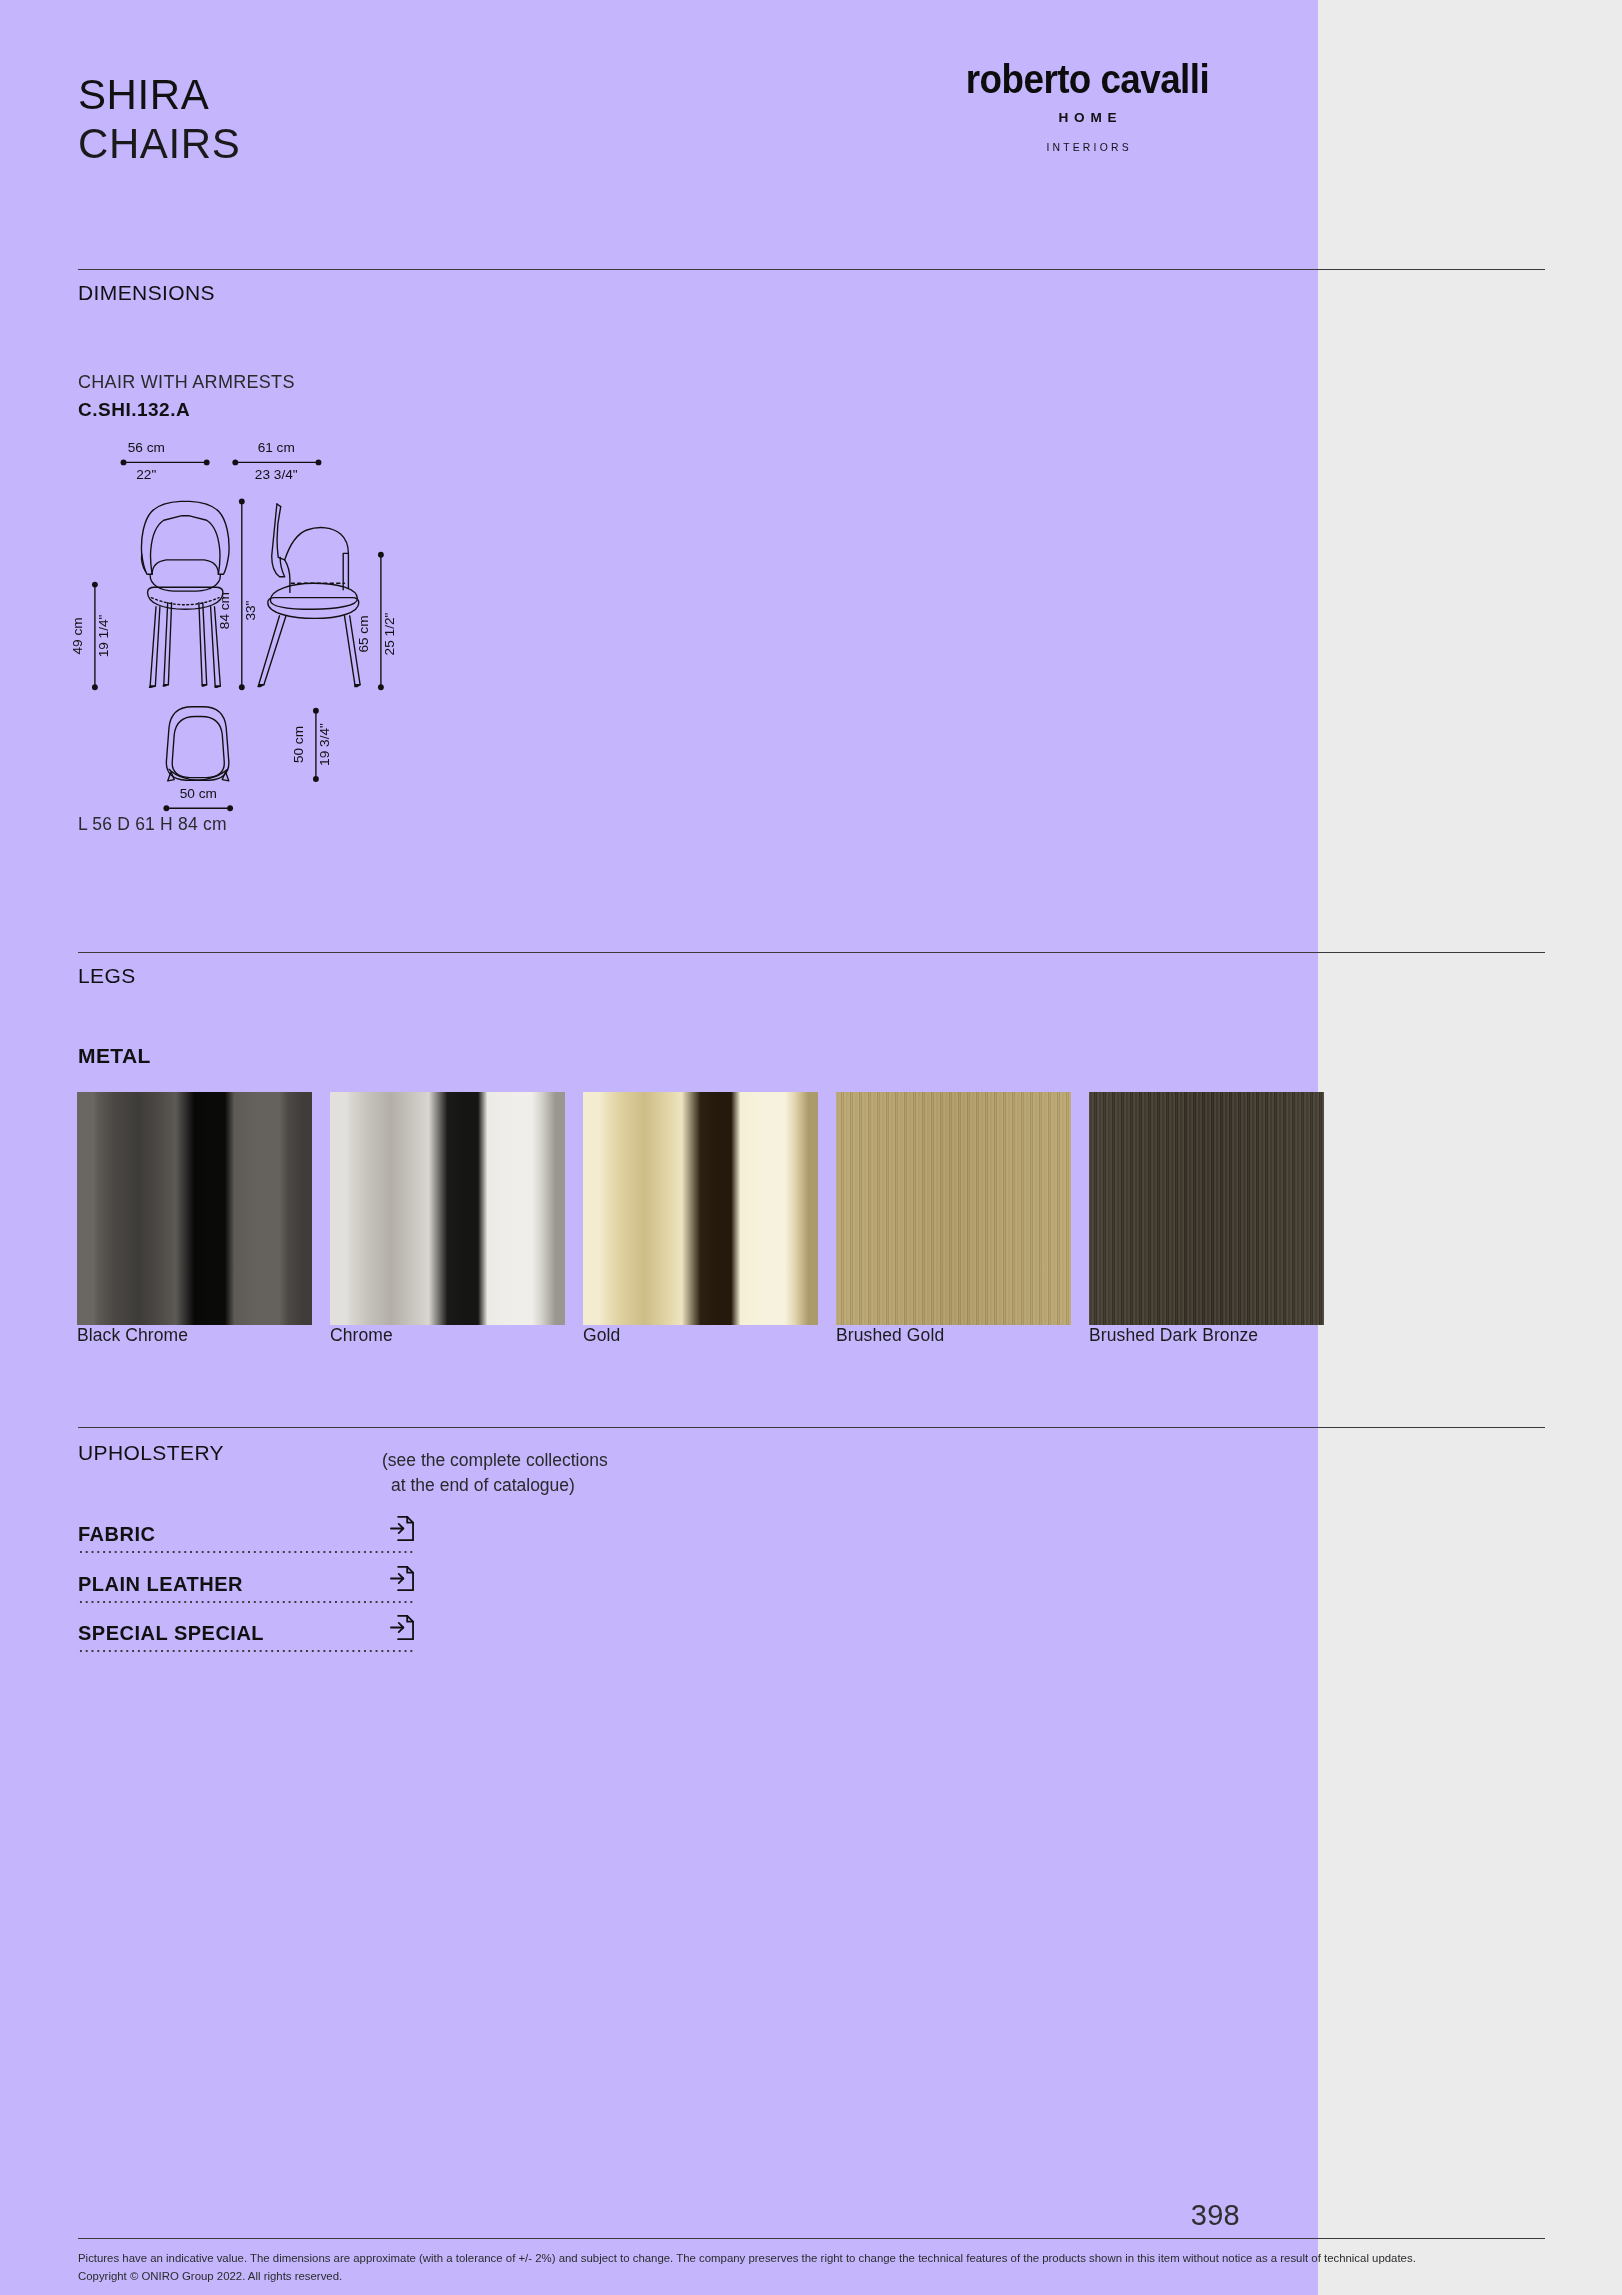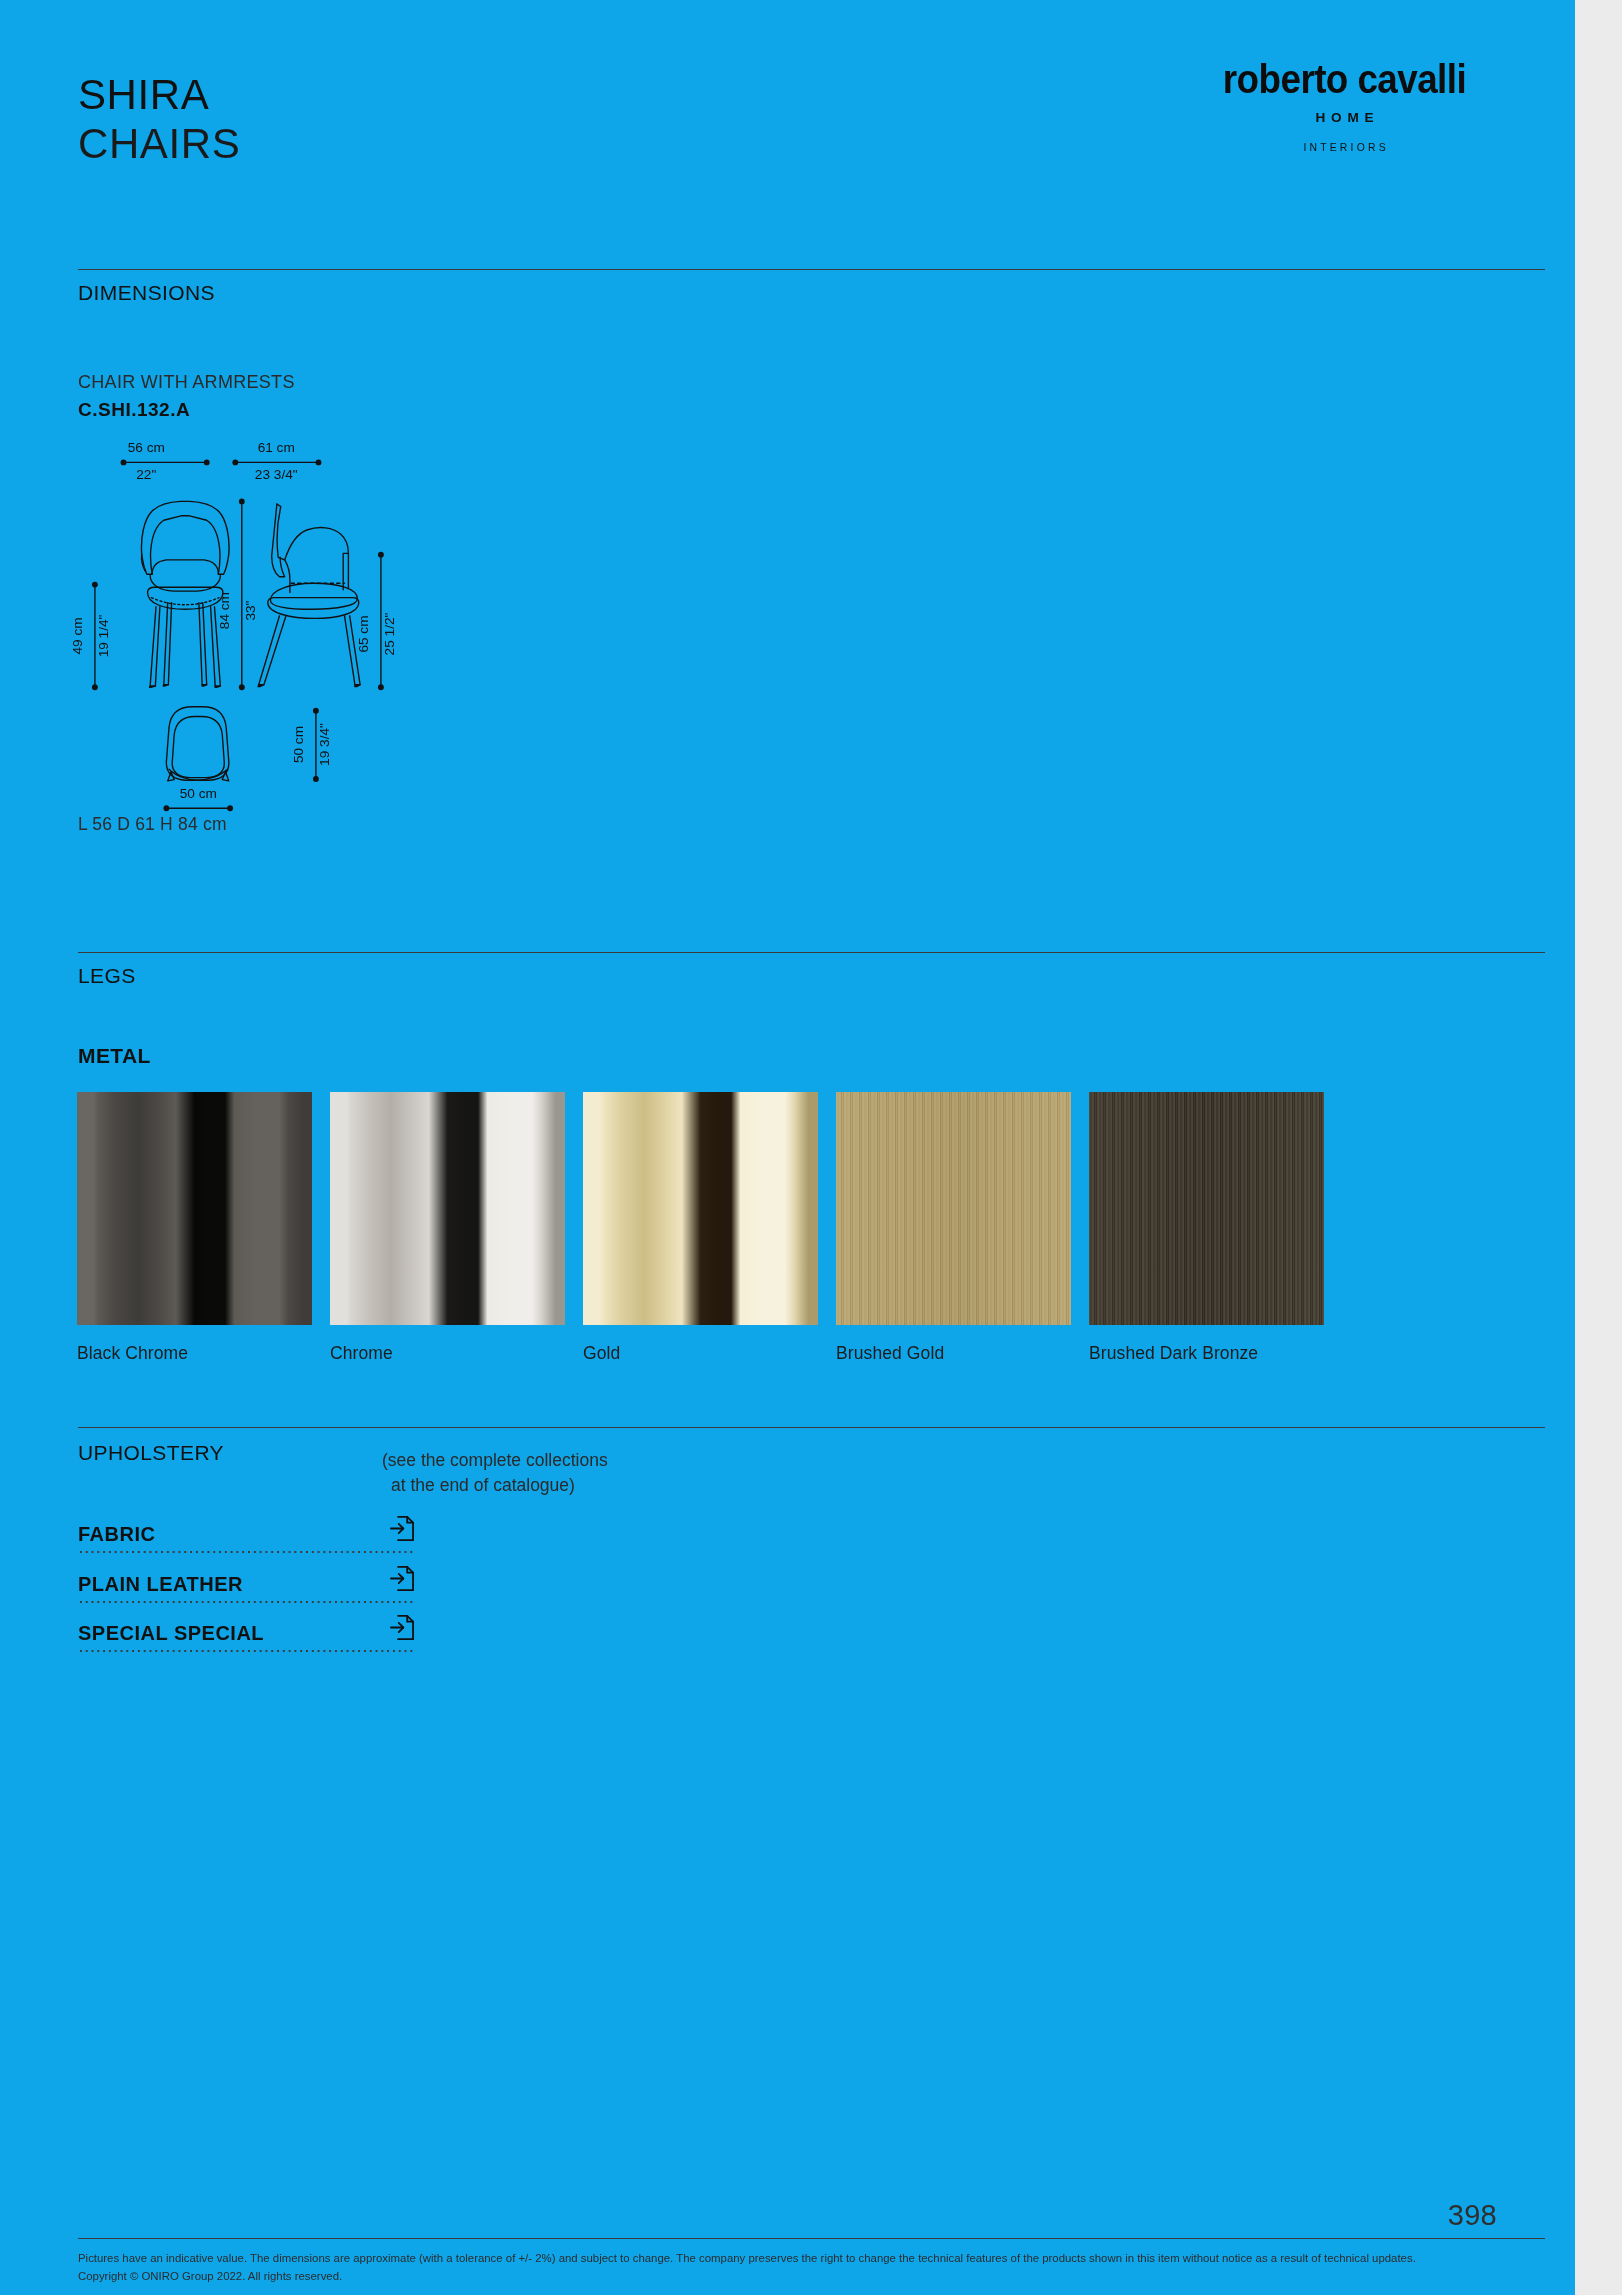--- a/index.html
+++ b/index.html
@@ -3,21 +3,21 @@
 <meta charset="utf-8">
 <style>
   * { box-sizing: border-box; margin: 0; padding: 0; }
   html, body {
     width: 1623px; height: 2295px;
     background: #ebebeb;
     font-family: "Liberation Sans", sans-serif;
     color: #1a1a1a;
     -webkit-font-smoothing: antialiased;
   }
-  .page { position: relative; width: 1575px; height: 2295px; background: #0ea5e9; }
+  .page { position: relative; width: 1318px; height: 2295px; background: #c4b5fd; }
 
   
   .title-block { position: absolute; left: 78px; top: 70px; }
   .title-main {
     font-size: 42px; font-weight: 400; letter-spacing: 0.6px;
     line-height: 49px; color: #111;
   }
   .title-sub {
     font-size: 42px; font-weight: 300; letter-spacing: 0.6px;
     line-height: 49px; color: #1a1a1a;
@@ -67,21 +67,20 @@
   }
 
   
   .swatch-row { position: absolute; left: 77px; top: 1092px; width: 1470px; display: flex; gap: 18px; }
   .swatch-cell { width: 235px; }
   .swatch {
     width: 235px; height: 233px;
     border: 0;
   }
   .swatch-label {
-    margin-top: 18px;
     font-size: 17.5px; font-weight: 400; color: #1c1c1c; letter-spacing: 0.1px;
   }
 
   
   .brushed {
     position: relative;
     background-size: 100% 100%;
   }
   .brushed::after {
     content: ""; position: absolute; inset: 0;

